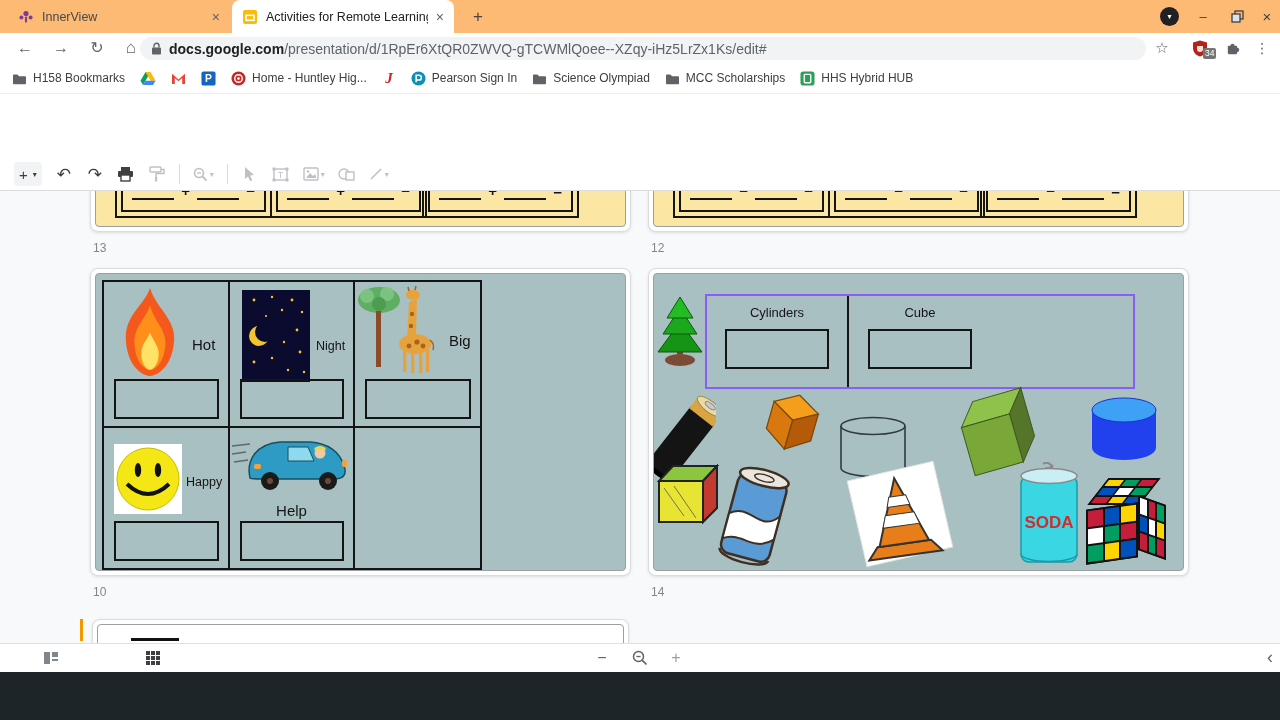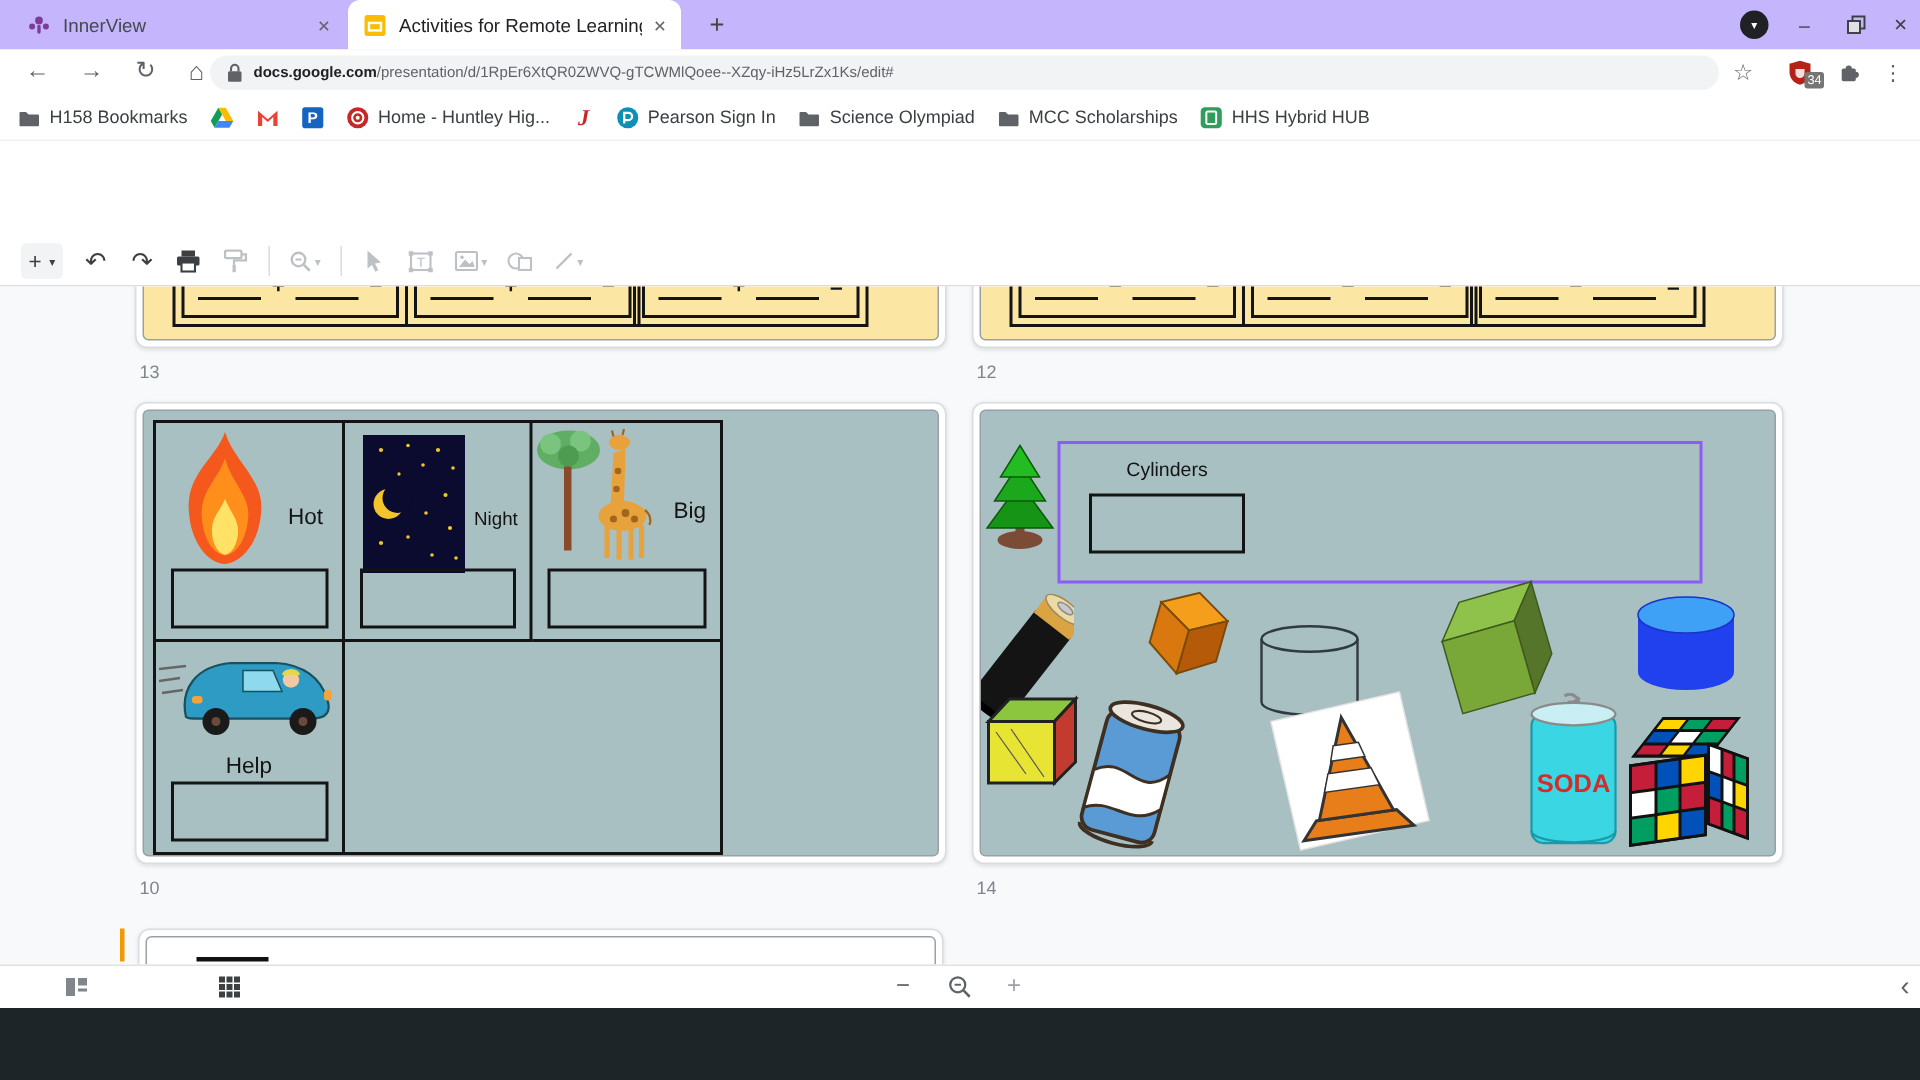--- a/index.html
+++ b/index.html
@@ -1,32 +1,32 @@
 <!DOCTYPE html>
 <html><head>
 <meta charset="utf-8">
 <style>
 *{box-sizing:border-box;margin:0;padding:0}
 body{font-family:"Liberation Sans",sans-serif}
 #screen{position:relative;width:1280px;height:720px;background:#fff;overflow:hidden;font-family:"Liberation Sans",sans-serif}
 svg{display:block}
 
-.tabstrip{position:absolute;left:0;top:0;width:100%;height:33px;background:#c4b5fd}
+.tabstrip{position:absolute;left:0;top:0;width:100%;height:33px;background:#fdba74}
 .tab{position:absolute;top:0;height:33px;display:flex;align-items:center;gap:8px;padding:0 10px;font-size:12.5px;color:#45494D}
 .tab.inactive{left:8px;width:222px}
 .tab.active{left:232px;width:222px;background:#fff;border-radius:8px 8px 0 0;color:#202124}
 .tab-title{flex:1;white-space:nowrap;overflow:hidden}
 .tab-close{color:#5F6368;font-size:14px;line-height:1}
 .newtab{position:absolute;left:466px;top:5px;width:24px;height:24px;text-align:center;line-height:24px;font-size:17px;color:#444}
 .winctl{position:absolute;top:0;height:33px;display:flex;align-items:center;justify-content:center;color:#3C4043}
 .mediabtn{position:absolute;left:1160px;top:7px;width:19px;height:19px;border-radius:50%;background:#202124;color:#fff;font-size:8px;text-align:center;line-height:19px}
 
 .addrbar{position:absolute;left:0;top:33px;width:100%;height:30px;background:#fff}
 .navic{position:absolute;top:33px;height:30px;width:26px;text-align:center;line-height:30px;font-size:16px;color:#5F6368}
-.urlpill{position:absolute;left:140px;right:134px;top:37px;height:23px;background:#F1F3F4;border-radius:12px;display:flex;align-items:center;gap:7px;padding:0 11px;font-size:10px;white-space:nowrap;overflow:hidden}
+.urlpill{position:absolute;left:140px;right:134px;top:37px;height:23px;background:#F1F3F4;border-radius:12px;display:flex;align-items:center;gap:7px;padding:0 11px;font-size:14px;white-space:nowrap;overflow:hidden}
 .urldomain{color:#202124;font-weight:700}
 .urlpath{color:#5F6368}
 .addric{position:absolute;top:33px;height:30px;display:flex;align-items:center;justify-content:center}
 .extbadge{position:absolute;left:1203px;top:48px;background:#757575;color:#fff;font-size:8.5px;padding:0 2px;border-radius:2px;line-height:11px}
 
 .bmbar{position:absolute;left:0;top:63px;width:100%;height:31px;background:#fff;border-bottom:1px solid #EEEEEE;display:flex;align-items:center;padding-left:12px;gap:15px}
 .bmitem{display:flex;align-items:center;gap:6px;font-size:12px;color:#3C4043;white-space:nowrap}
 
 .gheader{position:absolute;left:0;top:94px;width:100%;height:64px;background:#fff}
 .apptitle{position:absolute;left:62px;top:107px;font-size:18px;color:#202124}
@@ -474,20 +474,31 @@
                   <circle cx="60" cy="58" r="2.6" fill="#A3651E"></circle>
                   <circle cx="52" cy="62" r="2.4" fill="#A3651E"></circle>
                   <circle cx="66" cy="62" r="2.4" fill="#A3651E"></circle>
                 <path d="M73,56 q5,4 3,10" stroke="#A3651E" stroke-width="1.5" fill="none"></path>
               </g>
             </svg>
             <span class="lbl" style="left:94px;top:50px">Big</span>
             <div class="ansbox"></div>
           </div>
           <div class="c">
+            <svg class="art" style="left:10px;top:16px" width="68" height="70" viewBox="0 0 68 70">
+              <rect width="68" height="70" fill="#fff"></rect>
+              <circle cx="34" cy="35" r="31" fill="#F5E616" stroke="#C9BA00" stroke-width="1"></circle>
+              <ellipse cx="24" cy="26" rx="3.2" ry="7" fill="#111"></ellipse>
+                <ellipse cx="44" cy="26" rx="3.2" ry="7" fill="#111"></ellipse>
+              <path d="M13,40 Q34,60 55,40" fill="none" stroke="#111" stroke-width="4"></path>
+            </svg>
+            <span class="lbl sm" style="left:82px;top:47px">Happy</span>
+            <div class="ansbox"></div>
+          </div>
+          <div class="c">
             <svg class="art" style="left:2px;top:2px" width="117" height="68" viewBox="0 0 117 68">
               <g stroke="#666" stroke-width="1.6">
                   <line x1="0" y1="16" x2="18" y2="14"></line>
                   <line x1="0" y1="24" x2="14" y2="22"></line>
                   <line x1="2" y1="32" x2="16" y2="30"></line>
                 </g>
               <path d="M18,48 C14,30 24,14 48,12 L78,12 C96,13 108,22 112,36 C115,44 112,49 102,49 L28,49 C21,49 19,49 18,48 Z" fill="#2E9BC4" stroke="#17505F" stroke-width="1.5"></path>
               <polygon points="56,17 76,17 82,31 56,31" fill="#8FD9EE" stroke="#17505F"></polygon>
               <circle cx="88" cy="23" r="5.5" fill="#F2C9A0"></circle>
                 <path d="M82,20 a6,4 0 0 1 12,0 Z" fill="#E8D44D"></path>
@@ -513,20 +524,24 @@
           <rect x="20" y="52" width="6" height="12" fill="#7B4B35"></rect>
           <polygon points="23,26 45,56 1,56" fill="#169416" stroke="#0A5A0A"></polygon>
           <polygon points="23,12 40,38 6,38" fill="#1CA81C" stroke="#0A5A0A"></polygon>
           <polygon points="23,1 36,22 10,22" fill="#23BC23" stroke="#0A5A0A"></polygon>
         </svg>
         <div class="t14" style="left:51px;top:20px;width:430px;height:95px">
           <div class="t14col">
               <div class="t14hdr">Cylinders</div>
               <div class="t14box"></div>
             </div>
+          <div class="t14col">
+              <div class="t14hdr">Cube</div>
+              <div class="t14box"></div>
+            </div>
         </div>
         <svg class="art" style="left:0;top:110px" width="62" height="108" viewBox="0 0 62 108">
           <g transform="rotate(38 31 54)">
             <ellipse cx="31" cy="96" rx="15" ry="5" fill="#000"></ellipse>
             <rect x="16" y="26" width="30" height="70" fill="#141414"></rect>
             <rect x="16" y="14" width="30" height="14" fill="#D9A441"></rect>
             <ellipse cx="31" cy="14" rx="15" ry="5.5" fill="#EDD9A3" stroke="#9A8A5A"></ellipse>
             <ellipse cx="31" cy="13" rx="6" ry="2.4" fill="#C9C9C9" stroke="#8A8A8A"></ellipse>
           </g>
         </svg>

